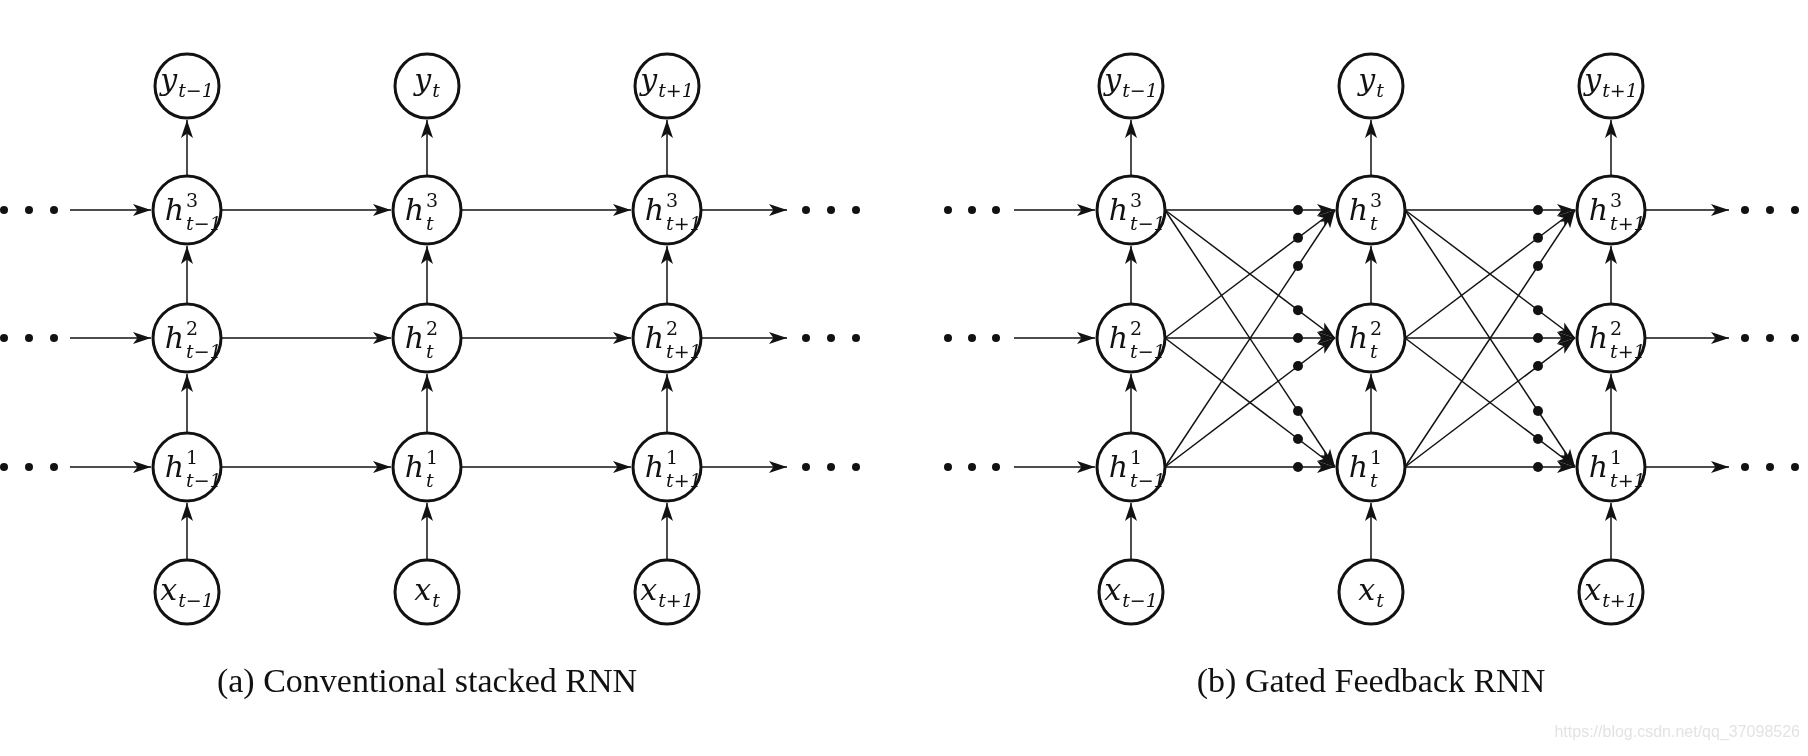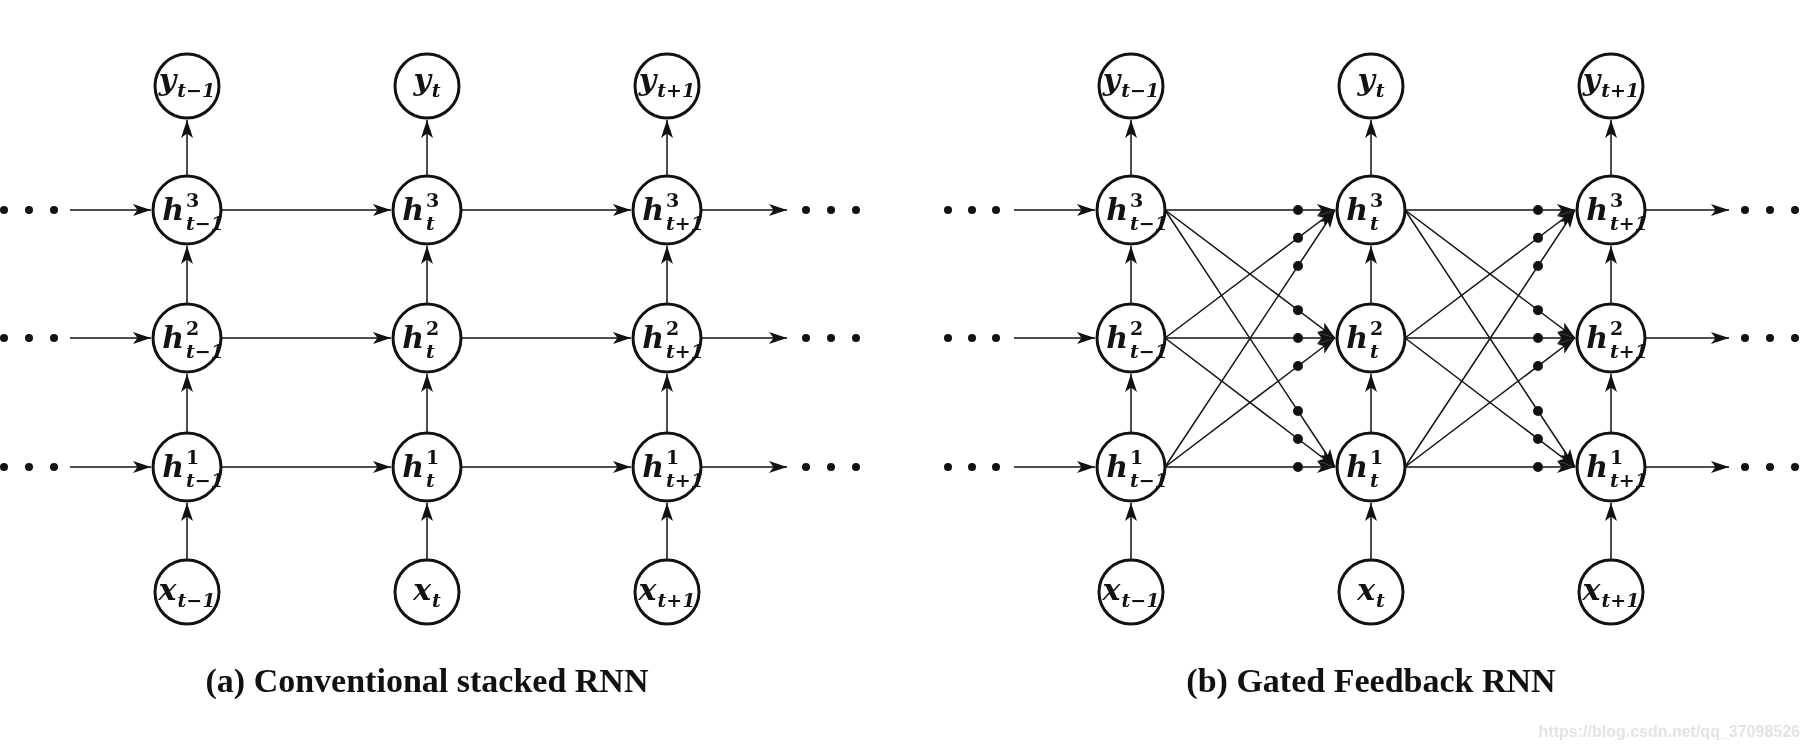--- a/index.html
+++ b/index.html
@@ -1,16 +1,16 @@
 <!DOCTYPE html>
 <html><head>
 <meta charset="utf-8">
 <style>
   html, body { margin: 0; padding: 0; background: #ffffff; }
-  .stage { position: relative; width: 1808px; height: 756px; background: #ffffff; overflow: hidden; font-weight: bold; }
+  .stage { position: relative; width: 1808px; height: 756px; background: #ffffff; overflow: hidden; }
   svg { display: block; }
   .edge { stroke: #121212; stroke-width: 1.5; fill: none; }
   .node-circle { fill: #ffffff; stroke: #121212; stroke-width: 3; }
   .ellipsis-dot { fill: #121212; }
   .gate-dot { fill: #121212; }
   .lbl-base { font-family: "DejaVu Serif", serif; font-style: italic; font-size: 30px; fill: #121212; }
   .lbl-sup  { font-family: "DejaVu Serif", serif; font-style: normal; font-size: 19px; fill: #121212; }
   .lbl-sub  { font-family: "DejaVu Serif", serif; font-style: italic; font-size: 19px; fill: #121212; }
   .caption { font-family: "Liberation Serif", serif; font-size: 34px; fill: #111111; text-anchor: middle; }
   .watermark { font-family: "Liberation Sans", sans-serif; font-size: 16px; fill: #e3e3e3; text-anchor: end; }

